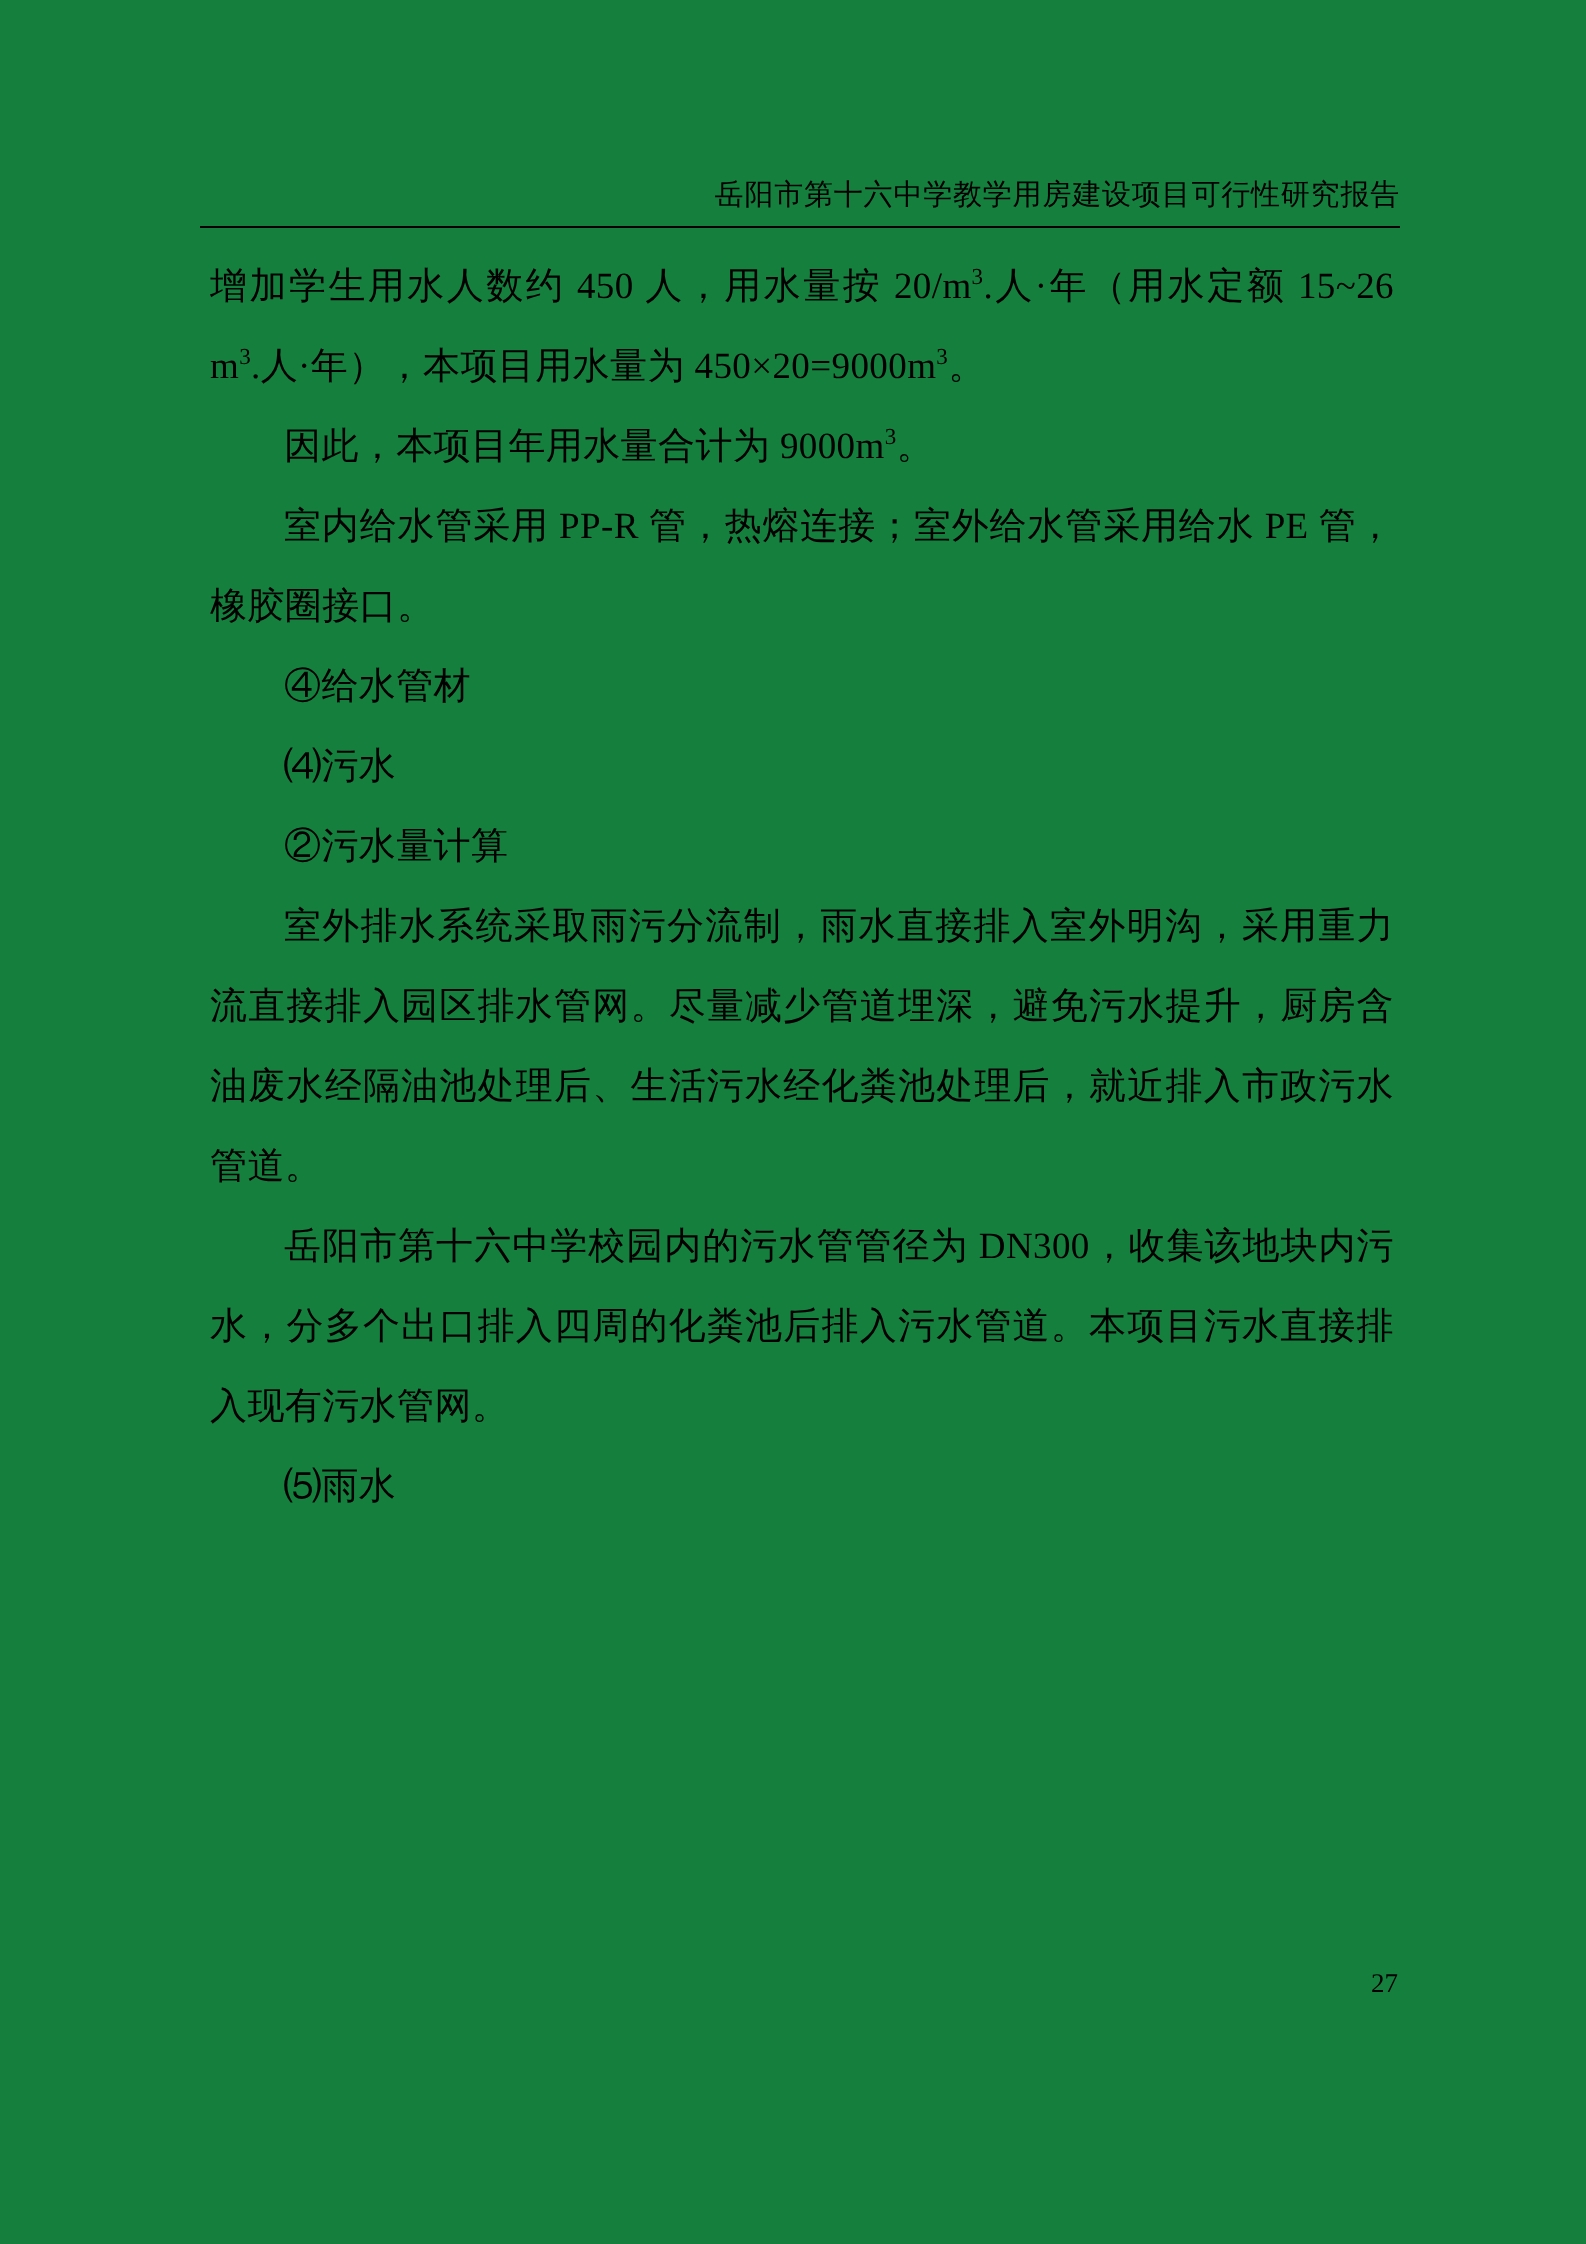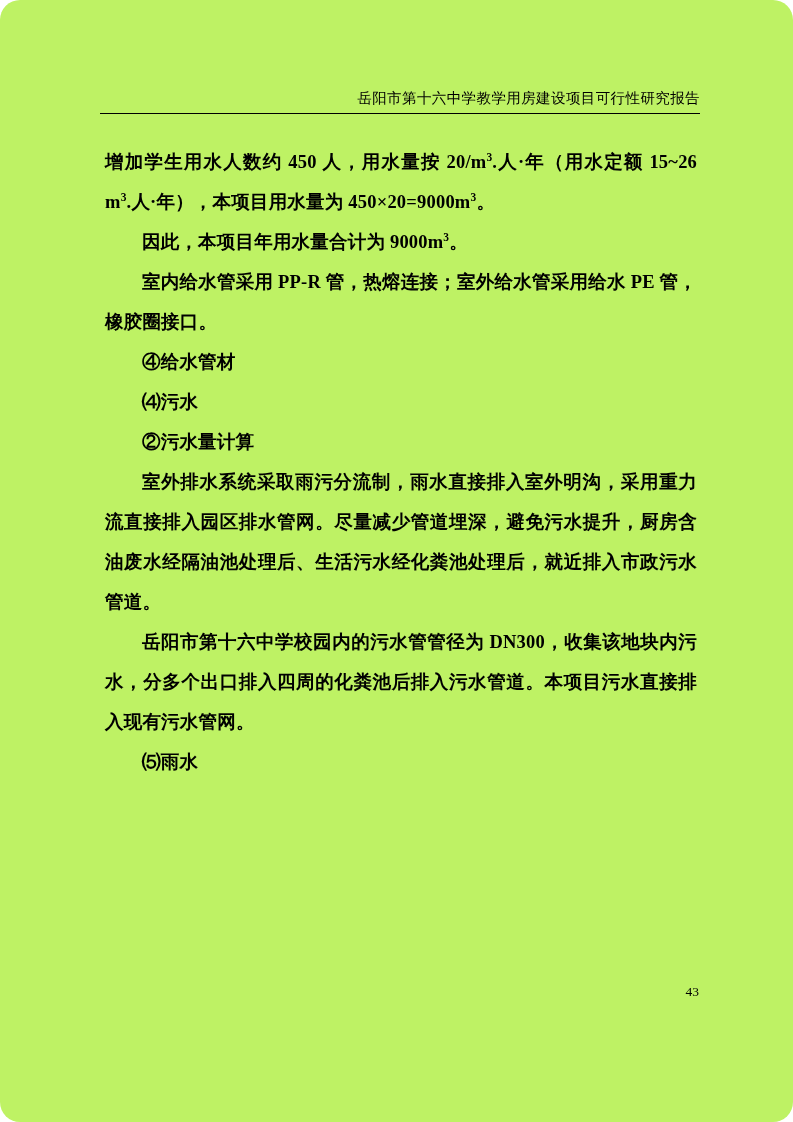--- a/index.html
+++ b/index.html
@@ -8,24 +8,23 @@
     background: #ffffff;
   }
   body {
     font-family: "Liberation Serif", "DejaVu Serif", serif;
     color: #000000;
   }
   .page {
     position: relative;
     width: 793px;
     height: 1122px;
-    background: #bef264;
+    background: #15803d;
     box-sizing: border-box;
     overflow: hidden;
-    border-radius: 20px;
   }
   .header {
     position: absolute;
     left: 100px;
     top: 88px;
     width: 600px;
     text-align: right;
     font-size: 14.5px;
     line-height: 1.4;
     letter-spacing: 0.4px;
@@ -35,23 +34,22 @@
     position: absolute;
     left: 100px;
     top: 113px;
     width: 600px;
     height: 0;
     border-top: 1px solid #000;
   }
   .body-area {
     position: absolute;
     left: 105px;
-    top: 142px;
+    top: 124px;
     width: 592px;
-    font-weight: bold;
   }
   .para {
     font-size: 18.5px;
     line-height: 40px;
     text-align: justify;
     text-justify: inter-ideograph;
     margin: 0;
     letter-spacing: 0.2px;
   }
   .indent {
@@ -89,15 +87,15 @@
       <p class="para indent">因此，本项目年用水量合计为 <span class="lat">9000m<sup>3</sup></span>。</p>
       <p class="para indent">室内给水管采用 <span class="lat">PP-R</span> 管，热熔连接；室外给水管采用给水 <span class="lat">PE</span> 管，橡胶圈接口。</p>
       <p class="para indent">④给水管材</p>
       <p class="para indent">⑷污水</p>
       <p class="para indent">②污水量计算</p>
       <p class="para indent">室外排水系统采取雨污分流制，雨水直接排入室外明沟，采用重力流直接排入园区排水管网。尽量减少管道埋深，避免污水提升，厨房含油废水经隔油池处理后、生活污水经化粪池处理后，就近排入市政污水管道。</p>
       <p class="para indent">岳阳市第十六中学校园内的污水管管径为 <span class="lat">DN300</span>，收集该地块内污水，分多个出口排入四周的化粪池后排入污水管道。本项目污水直接排入现有污水管网。</p>
       <p class="para indent">⑸雨水</p>
     </div>
 
-  <div class="pageno">43</div>
+  <div class="pageno">27</div>
 
 </div>
 
 </body></html>

